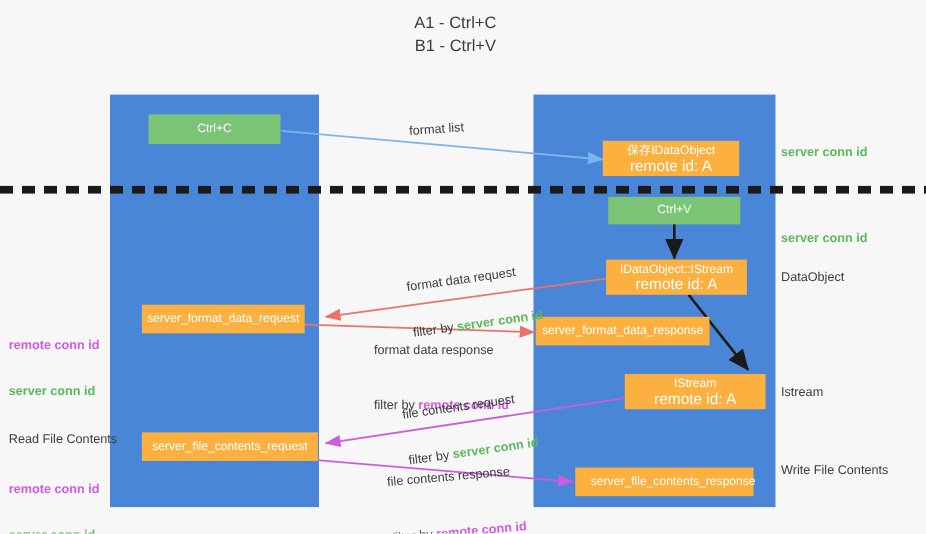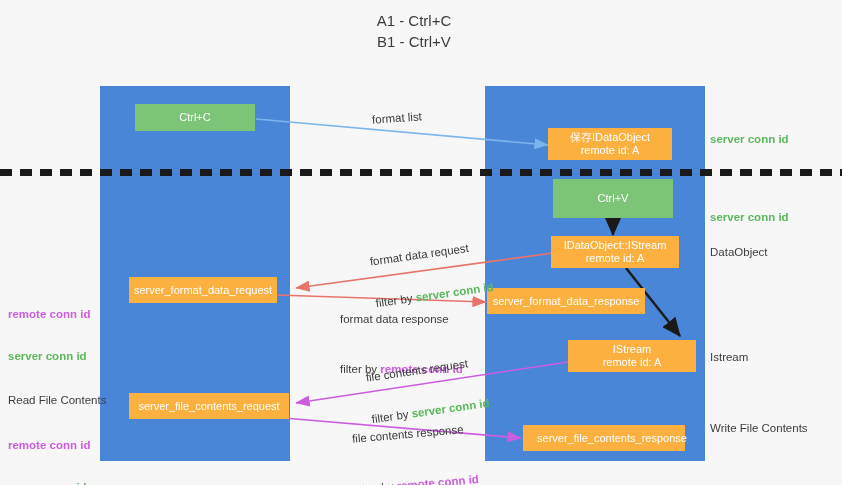--- a/index.html
+++ b/index.html
@@ -49,21 +49,21 @@
     align-items: center;
     justify-content: center;
     color: #ffffff;
     font-size: 11px;
     line-height: 13px;
     text-align: center;
     white-space: pre;
   }
   .box.orange { background: #fbb040; }
   .box.green  { background: #7cc576; align-items: center; }
-  .box .l2 { font-size: 11px; }
+  .box .l2 { font-size: 14px; }
   .divider {
     position: absolute;
     left: 0;
     top: 169px;
     width: 842px;
     height: 7px;
     background-image: repeating-linear-gradient(to right,
       #1a1a1a 0px, #1a1a1a 12px, rgba(0,0,0,0) 12px, rgba(0,0,0,0) 20px);
   }
   .note {
@@ -135,21 +135,21 @@
 
   <div class="box green" style="left:135px; top:104px; width:120px; height:27px;">
     <div>Ctrl+C</div>
   </div>
 
   <div class="box orange" style="left:548px; top:128px; width:124px; height:32px;">
     <div>保存IDataObject</div>
     <div class="l2">remote id: A</div>
   </div>
 
-  <div class="box green" style="left:553px; top:179px; width:120px; height:39px;">
+  <div class="box green" style="left:553px; top:179px; width:120px; height:25px;">
     <div>Ctrl+V</div>
   </div>
 
   <div class="box orange" style="left:551px; top:236px; width:128px; height:32px;">
     <div>IDataObject::IStream</div>
     <div class="l2">remote id: A</div>
   </div>
 
   <div class="box orange" style="left:129px; top:277px; width:148px; height:26px;">
     <div>server_format_data_request</div>

